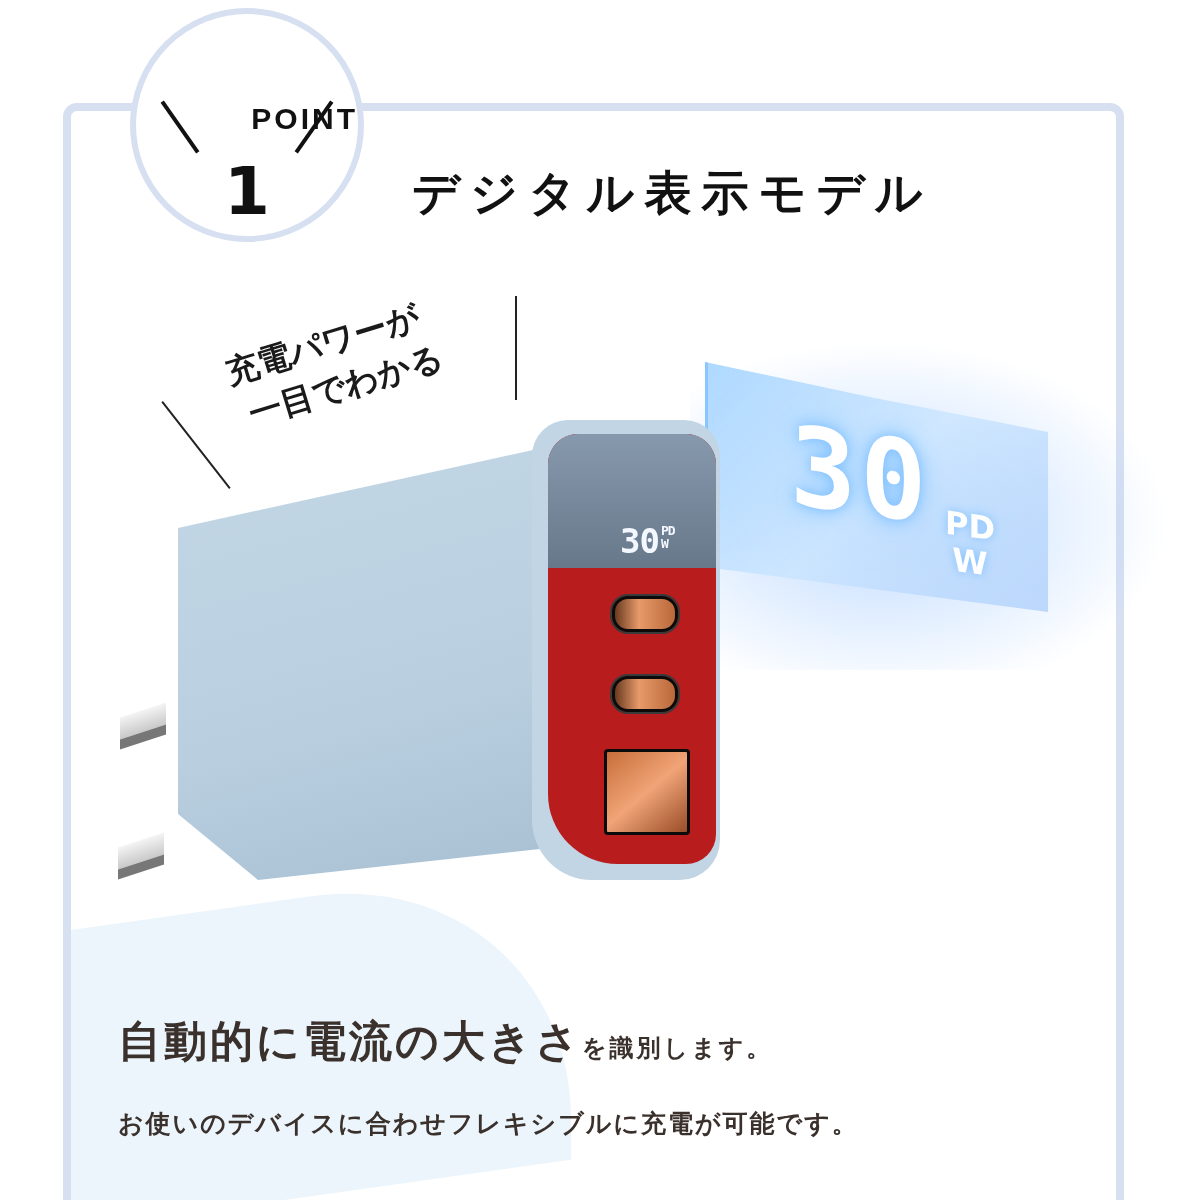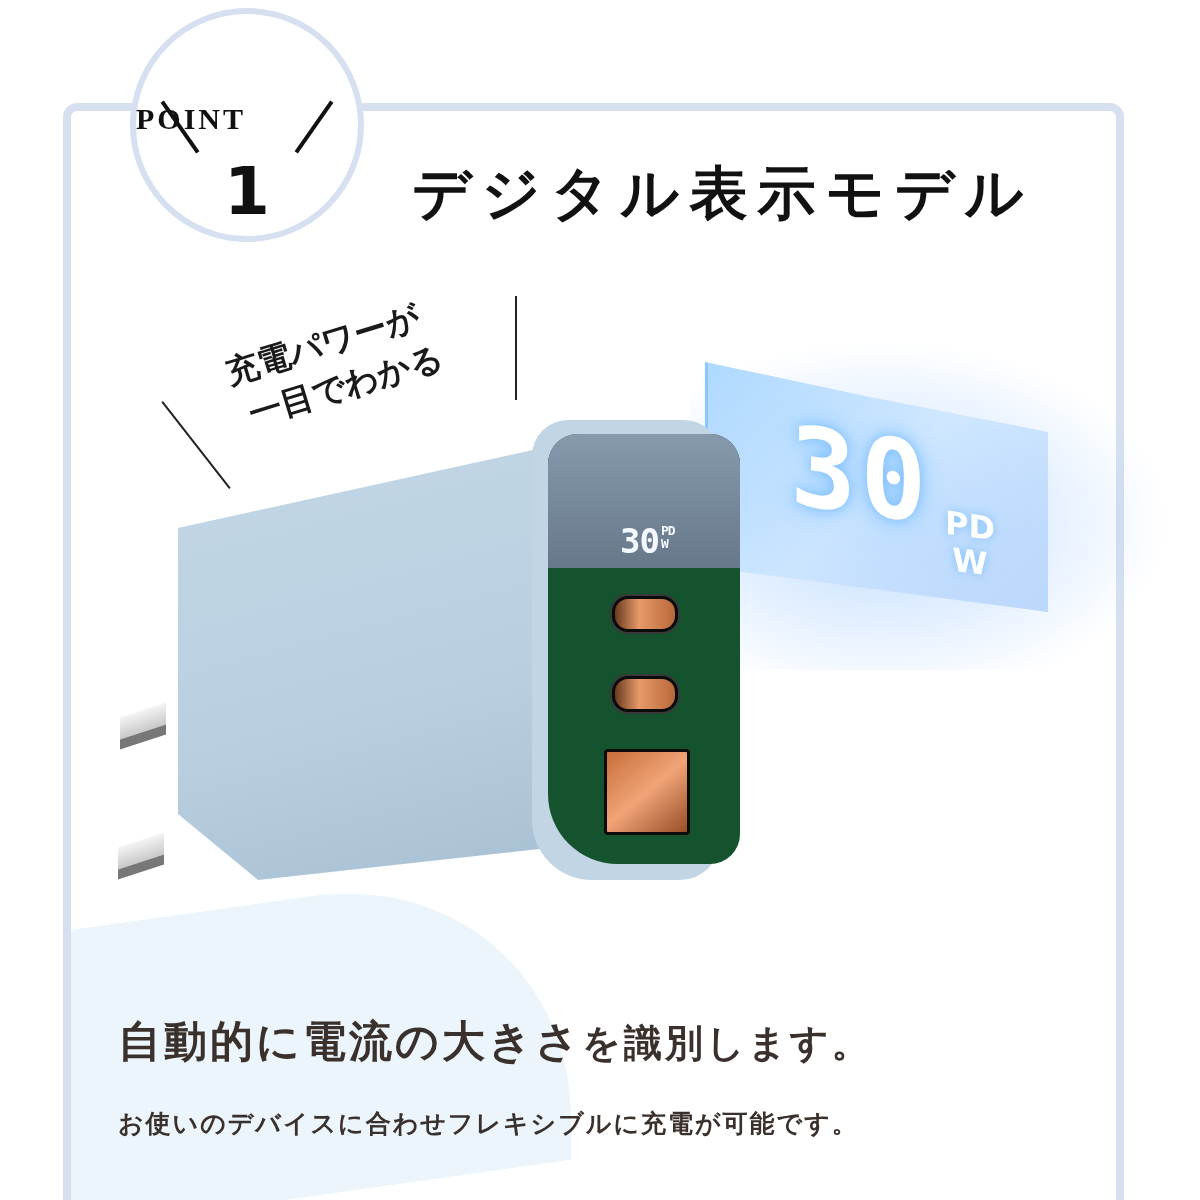--- a/index.html
+++ b/index.html
@@ -4,45 +4,45 @@
 <style>
   html, body { margin:0; padding:0; }
   body { width:1200px; height:1200px; position:relative; overflow:hidden; background:#ffffff;
          font-family:"DejaVu Sans", sans-serif; }
   .frame { position:absolute; left:63px; top:103px; width:1061px; height:1140px;
            border:8px solid #d6e0f1; border-radius:14px; box-sizing:border-box; background:#fff; }
   .blob { position:absolute; left:71px; top:930px; width:500px; height:300px;
           background:#ebf5fb; border-radius:0 260px 0 0; transform:skewY(-8deg); transform-origin:left bottom; }
   .badge { position:absolute; left:130px; top:8px; width:234px; height:234px; border-radius:50%;
            border:6px solid #d6e0f1; background:#fff; box-sizing:border-box; }
-  .badge .point { position:absolute; left:0; right:0; top:88px; text-align:left;
-                  font-family:Liberation Serif, serif; font-weight:bold; font-size:30px; letter-spacing:3px; color:#111; }
+  .badge .point { position:absolute; left:0; right:0; top:88px; text-align:right;
+                  font-family:Liberation Sans, sans-serif; font-weight:bold; font-size:30px; letter-spacing:3px; color:#111; }
   .badge .slash { position:absolute; top:82px; width:4px; height:62px; background:#111; }
   .badge .slash.l { left:42px; transform:rotate(-35deg); }
   .badge .slash.r { right:42px; transform:rotate(35deg); }
   .badge .num { position:absolute; left:0; right:0; top:145px; text-align:center;
                 font-weight:bold; font-size:66px; line-height:66px; color:#111; }
-  .title { position:absolute; left:412px; top:158px; font-weight:bold; font-size:58px;
+  .title { position:absolute; left:412px; top:158px; font-weight:bold; font-size:47px;
            letter-spacing:10px; color:#111; line-height:70px; }
   .callout { position:absolute; left:220px; top:352px; transform:rotate(-17deg); transform-origin:left top;
              font-size:33px; font-weight:bold; color:#1a1a1a; line-height:46px; }
   .callout .l2 { display:block; padding-left:10px; }
   .line1 { position:absolute; left:195px; top:390px; width:2px; height:110px; background:#222; transform:rotate(-38deg); }
   .line2 { position:absolute; left:515px; top:296px; width:2px; height:104px; background:#222; }
 
   
   .charger { position:absolute; left:160px; top:420px; width:560px; height:520px; }
   .body-side2 { position:absolute; left:18px; top:20px; width:400px; height:440px;
                 background:linear-gradient(165deg,#c3d7e5,#b9cfe0 60%,#a7bfd2);
                 clip-path:polygon(0 20%, 100% 0, 100% 92%, 20% 100%, 0 85%);
                 border-radius:30px; }
   .face { position:absolute; left:372px; top:0px; width:188px; height:460px;
           background:#c2d5e4; border-radius:36px 36px 40px 60px; }
-  .face-panel { position:absolute; left:16px; top:14px; width:192px; height:430px;
-                border-radius:30px 30px 30px 70px; overflow:hidden; background:#14532d; }
+  .face-panel { position:absolute; left:16px; top:14px; width:168px; height:430px;
+                border-radius:30px 30px 30px 70px; overflow:hidden; background:#b91c1c; }
   .face-top { position:absolute; left:0; top:0; width:100%; height:134px;
               background:linear-gradient(180deg,#8799ad,#67788a); }
   .lcd { position:absolute; left:72px; top:90px; color:#f3f7ff; font-family:"DejaVu Sans Mono", monospace;
          font-weight:bold; font-size:34px; line-height:34px; letter-spacing:-1px; }
   .lcd small { display:inline-block; font-size:13px; line-height:13px; vertical-align:top; margin-left:2px; }
   .port-c { position:absolute; width:60px; height:30px; border-radius:16px;
             background:linear-gradient(90deg,#6b3a20,#e79a6a 40%,#b9683a); border:3px solid #0b0b0b;
             box-shadow:0 0 0 2px #3a3a3a; }
   .port-a { position:absolute; width:80px; height:80px; border-radius:4px;
             background:linear-gradient(140deg,#c86e3a,#f0a477 50%,#9a4d27); border:3px solid #0b0b0b; }
@@ -60,21 +60,21 @@
               font-size:110px; font-weight:bold; color:#ffffff; letter-spacing:4px; line-height:110px;
               text-shadow:0 0 12px #7fc0ff, 0 0 24px #8fc9ff; transform:skewY(8deg); }
   .holo-pd { position:absolute; left:945px; top:508px; font-size:32px; font-weight:bold; color:#fff;
              line-height:36px; text-shadow:0 0 10px #7fc0ff; transform:skewY(8deg); text-align:center; }
 
   .headline { position:absolute; left:118px; top:1014px; font-size:43px; font-weight:bold; color:#3a302c;
               line-height:54px; letter-spacing:3px; white-space:nowrap; }
   .headline .hl { position:relative;font-family:Liberation Mono, monospace; }
   .headline .hl::before { content:""; position:absolute; left:-4px; right:-4px; top:22px; bottom:-8px;
                           background:#f6ec8c; border-radius:4px; z-index:-1; }
-  .headline .rest { font-size:38px; }
+  .headline .rest { font-size:24px; }
   .body-text { position:absolute; left:118px; top:1098px; font-size:25px; font-weight:bold; color:#3a302c;
                line-height:52px; letter-spacing:2px; white-space:nowrap; }
 </style>
 </head>
 <body>
 
 <div class="frame"></div>
 <div class="blob"></div>
 
 <div class="badge">

